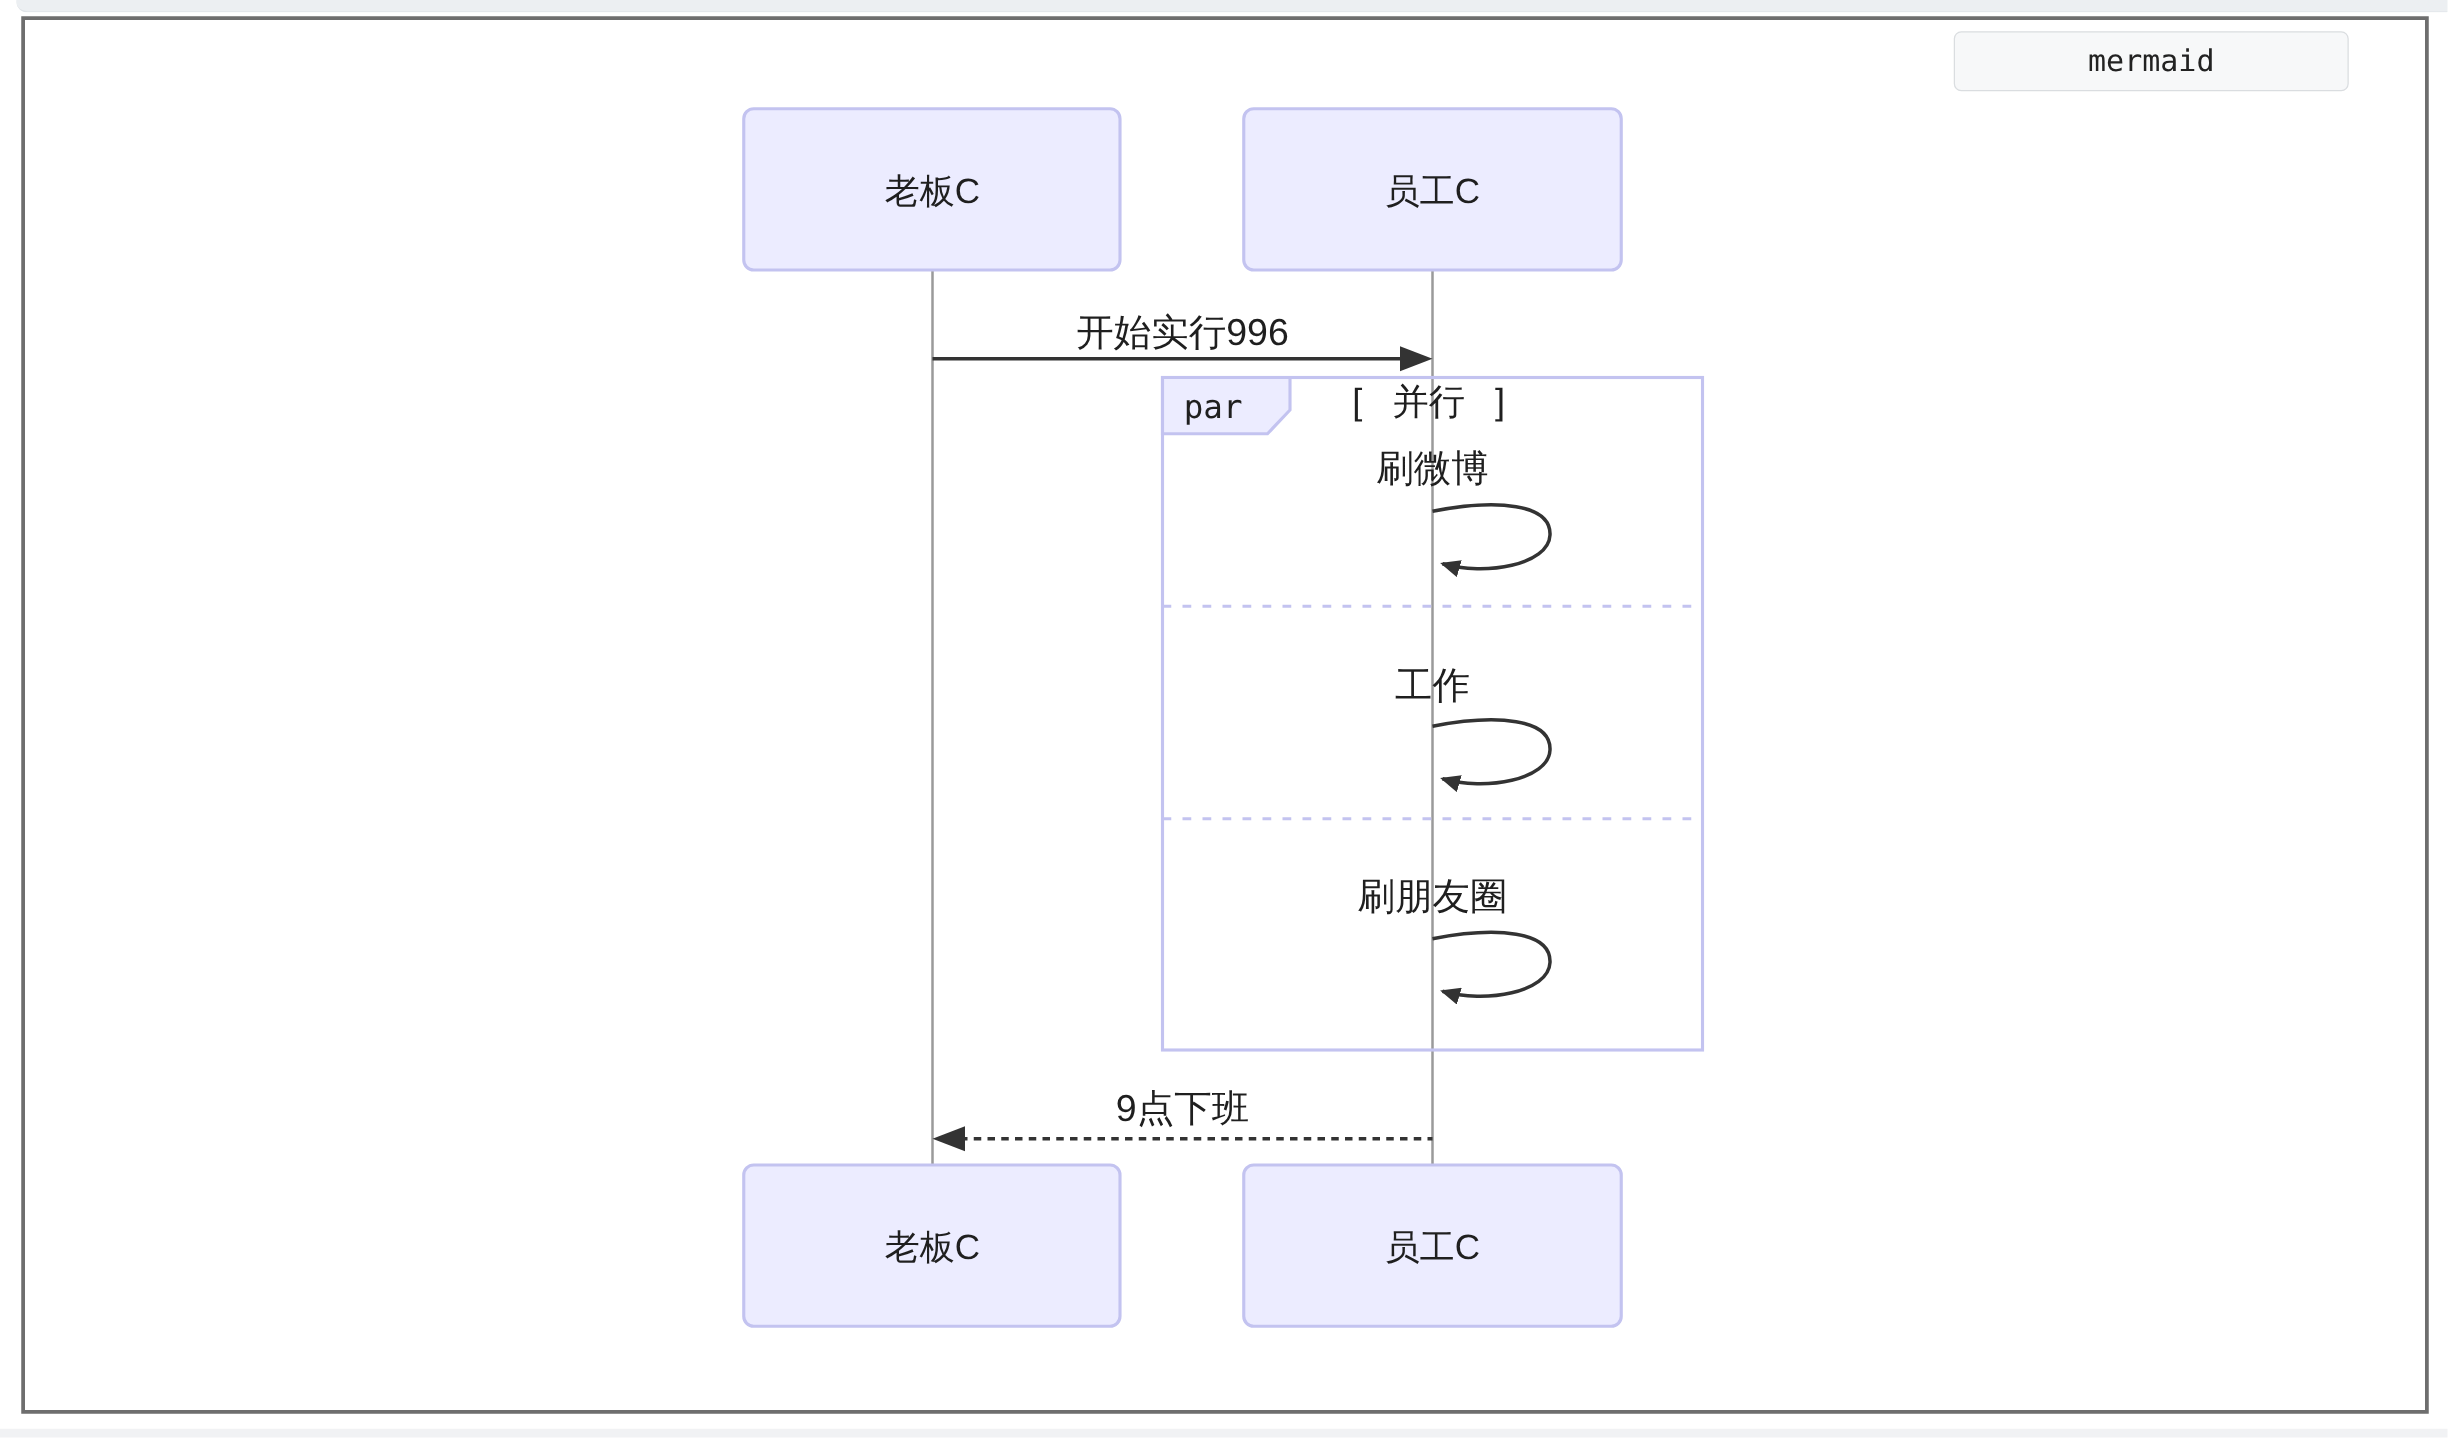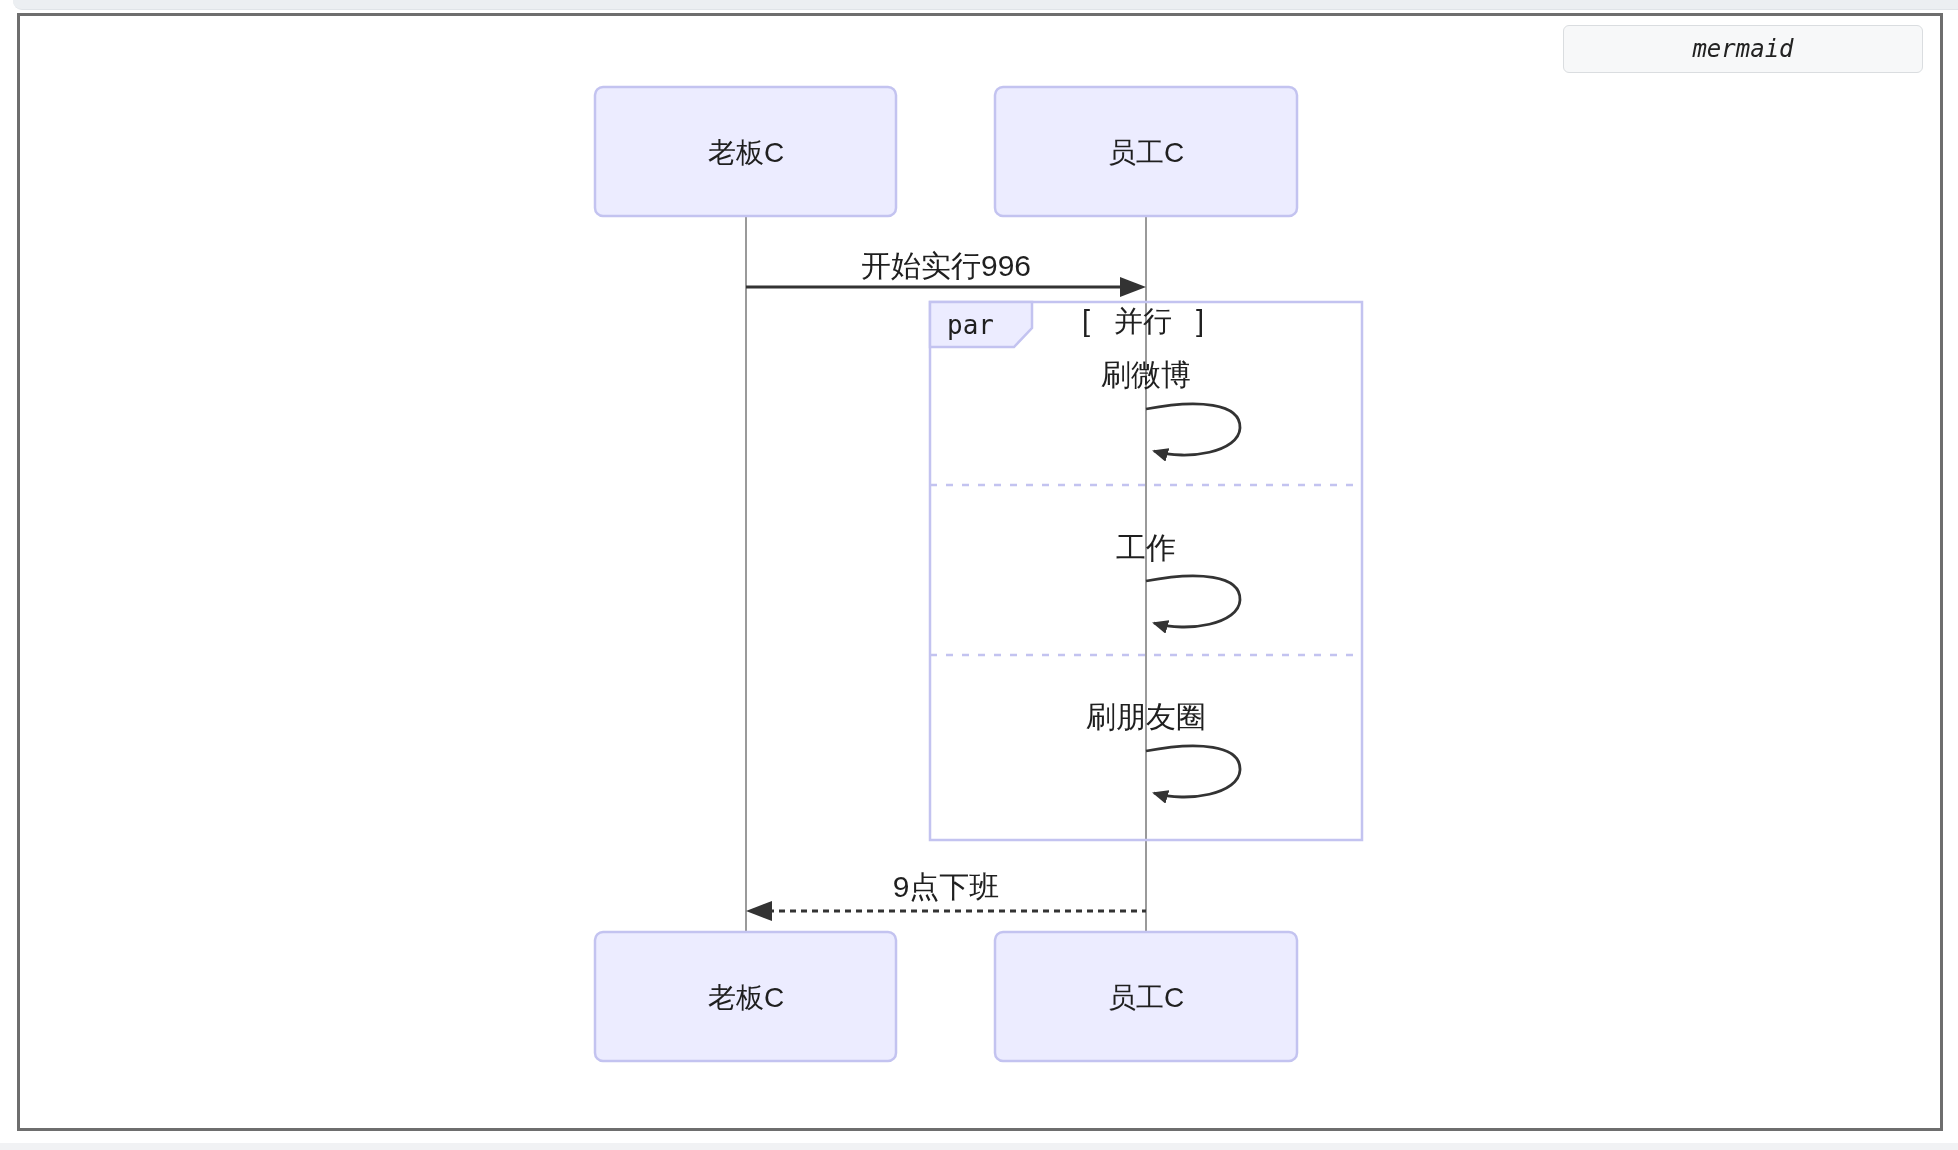--- a/index.html
+++ b/index.html
@@ -43,33 +43,32 @@
     height: 1118px;
     box-sizing: border-box;
     border: 3px solid var(--frame-border, #6e6e6e);
     background: #ffffff;
   }
   
   .badge {
     position: absolute;
     left: 1563px;
     top: 25px;
-    width: 360px;
+    width: 316px;
     height: 48px;
     box-sizing: border-box;
     background: var(--badge-bg, #f7f8f9);
     border: 1px solid var(--badge-border, #dadde0);
     border-radius: 6px;
     display: flex;
     align-items: center;
     justify-content: center;
     font-family: "DejaVu Sans Mono", monospace;
     font-size: 24px;
     color: #222222;
-    font-style: italic;
   }
   
   svg.diagram {
     position: absolute;
     left: 0;
     top: 0;
   }
   .t {
     font-family: "Liberation Sans", sans-serif;
     fill: var(--text, #1f1f1f);

